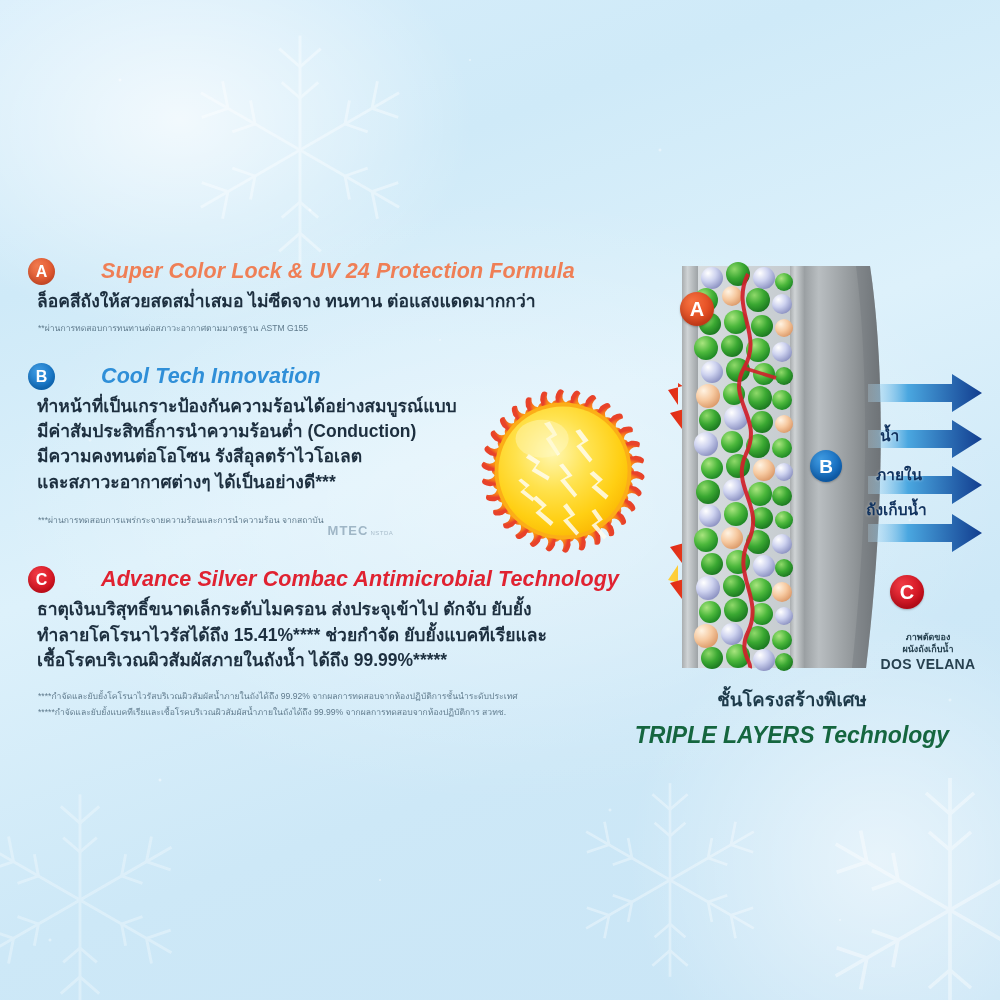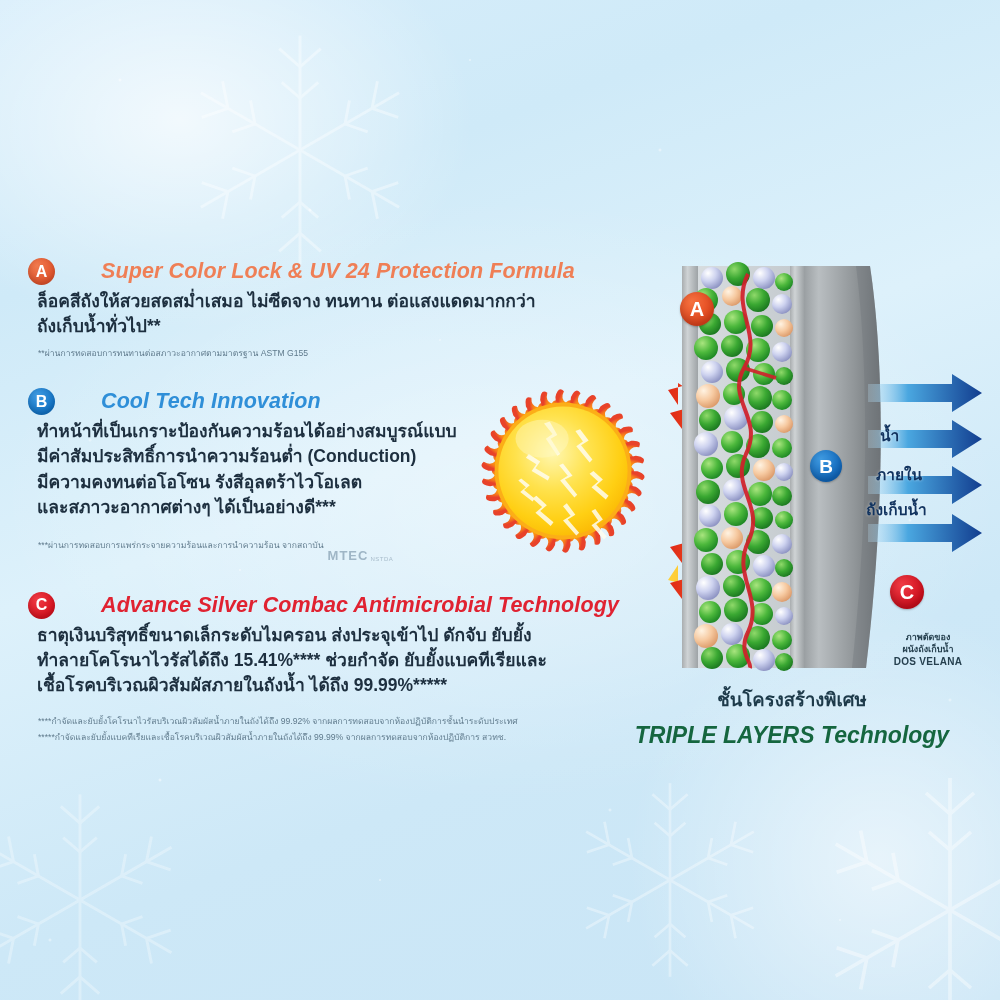--- a/index.html
+++ b/index.html
@@ -66,21 +66,21 @@
   .mtec .m1{font-size:13px;font-weight:bold;color:#9fb6c6;letter-spacing:1px;font-family:"Liberation Sans",sans-serif;}
   .mtec .m2{font-size:6px;color:#a8bccb;letter-spacing:.5px;transform:translateY(-2px);}
 
   
   #sun{position:absolute;left:468px;top:376px;width:190px;height:190px;}
 
   
   #diagram{position:absolute;left:660px;top:250px;width:340px;height:440px;}
   .dcaption{position:absolute;right:22px;top:382px;text-align:center;color:#26404f;
     font-size:9px;line-height:1.3;font-weight:bold;width:100px;}
-  .dcaption .en{font-size:10px;letter-spacing:.3px;}
+  .dcaption .en{font-size:14px;letter-spacing:.3px;}
 
   
   .dbadge{position:absolute;width:34px;height:34px;border-radius:50%;
     display:flex;align-items:center;justify-content:center;color:#fff;
     font-weight:bold;font-size:20px;line-height:1;
     box-shadow:inset 0 -4px 8px rgba(0,0,0,.2),0 1px 2px rgba(0,0,0,.25);}
   .dbadge.a{background:radial-gradient(circle at 34% 28%,#f5713f,#e2441c 72%);left:20px;top:42px;}
   .dbadge.b{background:radial-gradient(circle at 34% 28%,#3f9ae0,#0f67bd 72%);left:150px;top:200px;width:32px;height:32px;font-size:19px;}
   .dbadge.c{background:radial-gradient(circle at 34% 28%,#ef3b45,#cf0d1b 72%);left:230px;top:325px;}
 
@@ -148,21 +148,20 @@
 
   <div class="col-left">
 
     <div class="block">
       <div class="head">
         <div class="badge a">A</div>
         <div class="htitle a">Super Color Lock &amp; UV 24 Protection Formula</div>
       </div>
       <div class="body-lines">
         <div>ล็อคสีถังให้สวยสดสม่ำเสมอ ไม่ซีดจาง ทนทาน ต่อแสงแดดมากกว่า</div>
-        <div>ถังเก็บน้ำทั่วไป**</div>
       </div>
       <div class="note" style="margin-top:8px">**ผ่านการทดสอบการทนทานต่อสภาวะอากาศตามมาตรฐาน ASTM G155</div>
     </div>
 
     <div class="block" style="margin-top:28px">
       <div class="head">
         <div class="badge b">B</div>
         <div class="htitle b">Cool Tech Innovation</div>
       </div>
       <div class="body-lines">

